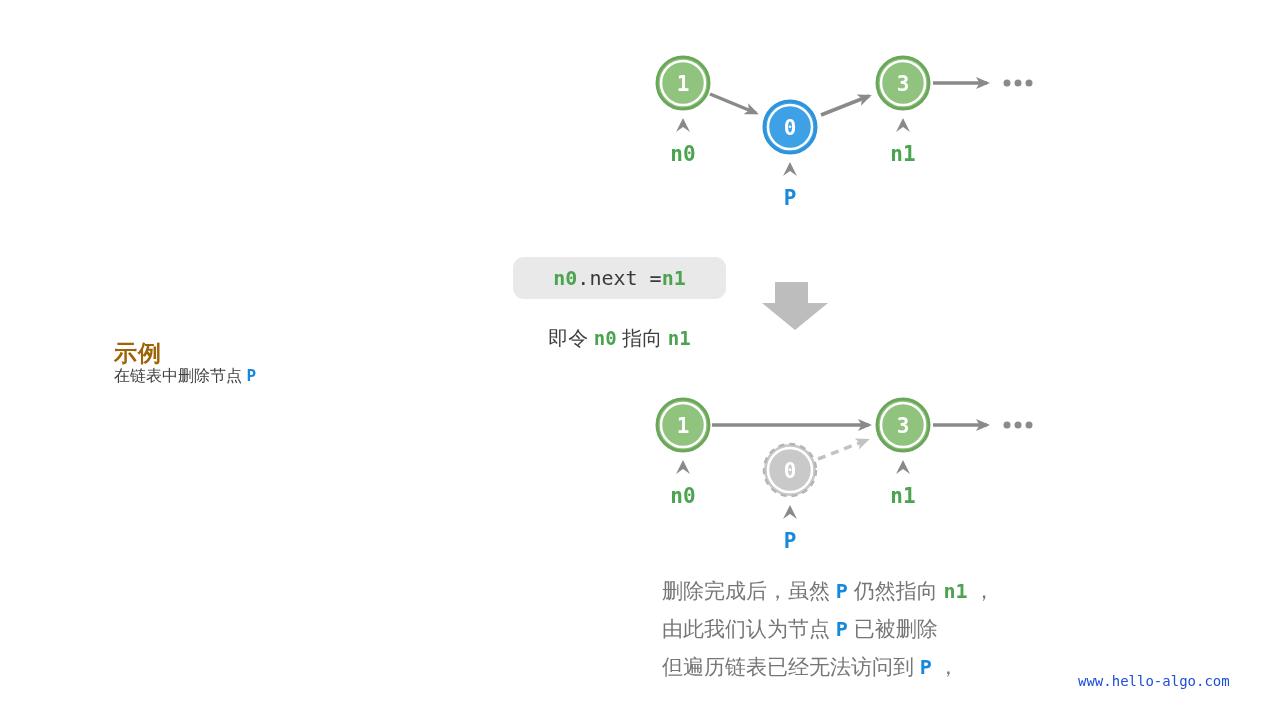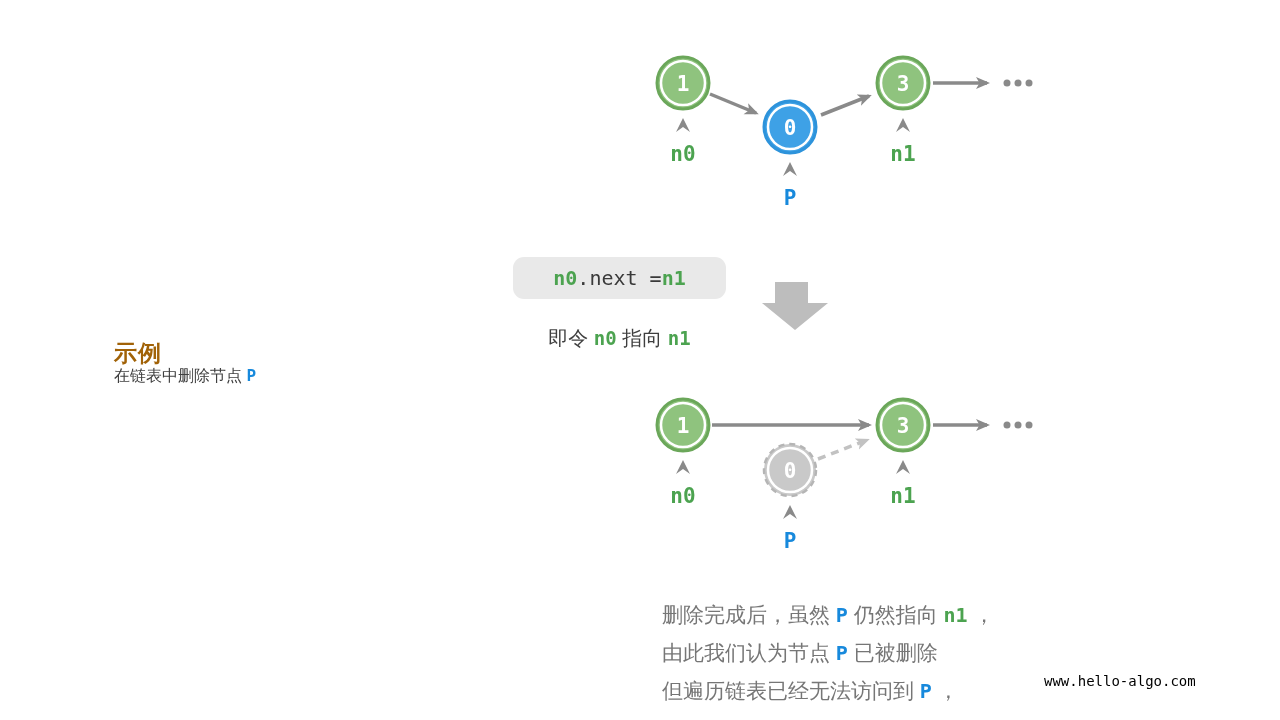--- a/index.html
+++ b/index.html
@@ -34,27 +34,27 @@
   .diagram-top{left:620px;top:40px;}
   .diagram-bottom{left:620px;top:390px;}
   svg text{font-family:"DejaVu Sans Mono",monospace;}
   .node-value{font-size:21px;font-weight:bold;fill:#ffffff;}
   .node-value-gray{font-size:21px;font-weight:bold;fill:#ffffff;}
   .label-green{font-size:21px;font-weight:bold;fill:#4ca350;}
   .label-blue{font-size:21px;font-weight:bold;fill:#1789dc;}
 
   
   .note{
-    left:662px;top:572px;font-size:21px;line-height:37px;color:#767676;white-space:nowrap;margin-top:24px;
+    left:662px;top:572px;font-size:21px;line-height:37px;color:#767676;white-space:nowrap;
   }
   .note .tok-blue,.note .tok-green{font-size:20px;}
 
   
   .watermark{
-    left:1044px;top:673px;font-family:"DejaVu Sans Mono",monospace;font-size:14px;color:#000000;
+    left:1078px;top:673px;font-family:"DejaVu Sans Mono",monospace;font-size:14px;color:#1d4ed8;
   }
 </style>
 </head>
 <body>
 
 <div class="canvas">
 
   <svg class="abs diagram-top" width="440" height="200" viewBox="0 0 440 200">
     <defs>
       <marker id="ah-gray" markerUnits="userSpaceOnUse" markerWidth="15" markerHeight="13" refX="11" refY="6" orient="auto">

